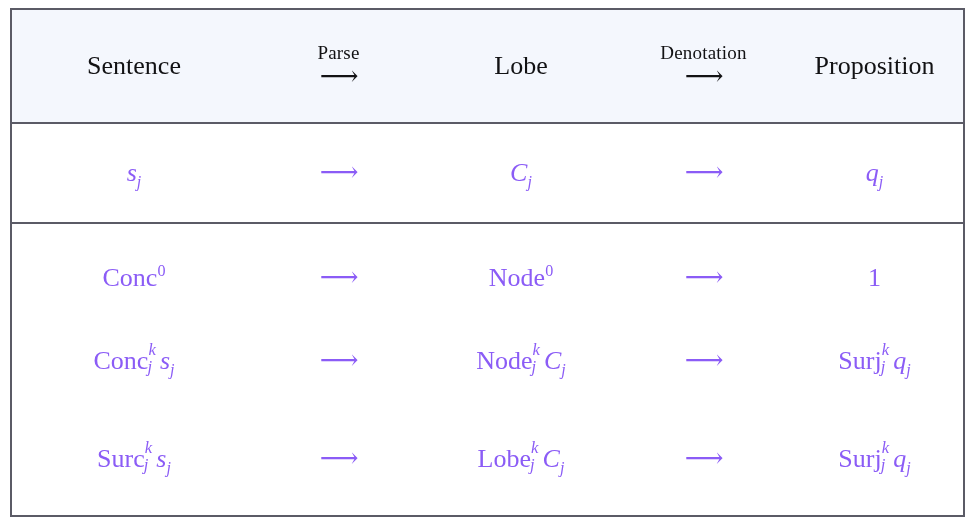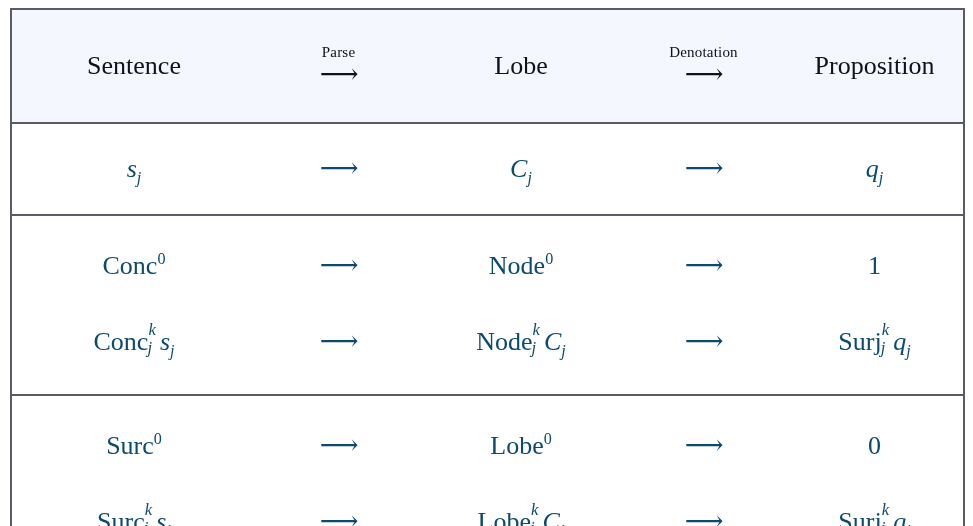--- a/index.html
+++ b/index.html
@@ -64,38 +64,38 @@
 
   
   .arrow-block {
     display: inline-block;
     position: relative;
     line-height: 1;
     padding-top: 2px;
   }
   .arrow-caption {
     display: block;
-    font-size: 15px;
+    font-size: 19px;
     margin-bottom: 2px;
     letter-spacing: .2px;
   }
   .arrow-glyph {
     display: block;
     font-size: 27px;
     line-height: .9;
     letter-spacing: -1px;
   }
 
   
   tr.section-top td {
     border-top: 2px solid #5b5b66;
   }
   tr.body-row td {
     font-size: 26px;
-    color: #0c4a6e;
+    color: #8b5cf6;
   }
   tr.single-row td  { height: 90px; }
   tr.double-row td  { height: 76px; }
   tr.double-row.first td { padding-top: 12px; }
   tr.double-row.last td  { padding-bottom: 14px; }
 
   .plain-arrow {
     font-size: 27px;
     letter-spacing: -1px;
     display: inline-block;
@@ -239,37 +239,20 @@
           <span class="math"><span class="mr">Node</span><span class="stack"><span class="up">k</span><span class="dn">j</span></span><span class="mi tight">C</span><span class="sub-i">j</span></span>
         </td>
         <td>
           <span class="plain-arrow">⟶</span>
         </td>
         <td>
           <span class="math"><span class="mr">Surj</span><span class="stack"><span class="up">k</span><span class="dn">j</span></span><span class="mi tight">q</span><span class="sub-i">j</span></span>
         </td>
       </tr>
 
-      <tr class="body-row double-row first section-top">
-        <td>
-          <span class="math"><span class="mr">Surc</span><span class="sup">0</span></span>
-        </td>
-        <td>
-          <span class="plain-arrow">⟶</span>
-        </td>
-        <td>
-          <span class="math"><span class="mr">Lobe</span><span class="sup">0</span></span>
-        </td>
-        <td>
-          <span class="plain-arrow">⟶</span>
-        </td>
-        <td>
-          <span class="math">0</span>
-        </td>
-      </tr>
 
       <tr class="body-row double-row last">
         <td>
           <span class="math"><span class="mr">Surc</span><span class="stack"><span class="up">k</span><span class="dn">j</span></span><span class="mi tight">s</span><span class="sub-i">j</span></span>
         </td>
         <td>
           <span class="plain-arrow">⟶</span>
         </td>
         <td>
           <span class="math"><span class="mr">Lobe</span><span class="stack"><span class="up">k</span><span class="dn">j</span></span><span class="mi tight">C</span><span class="sub-i">j</span></span>

